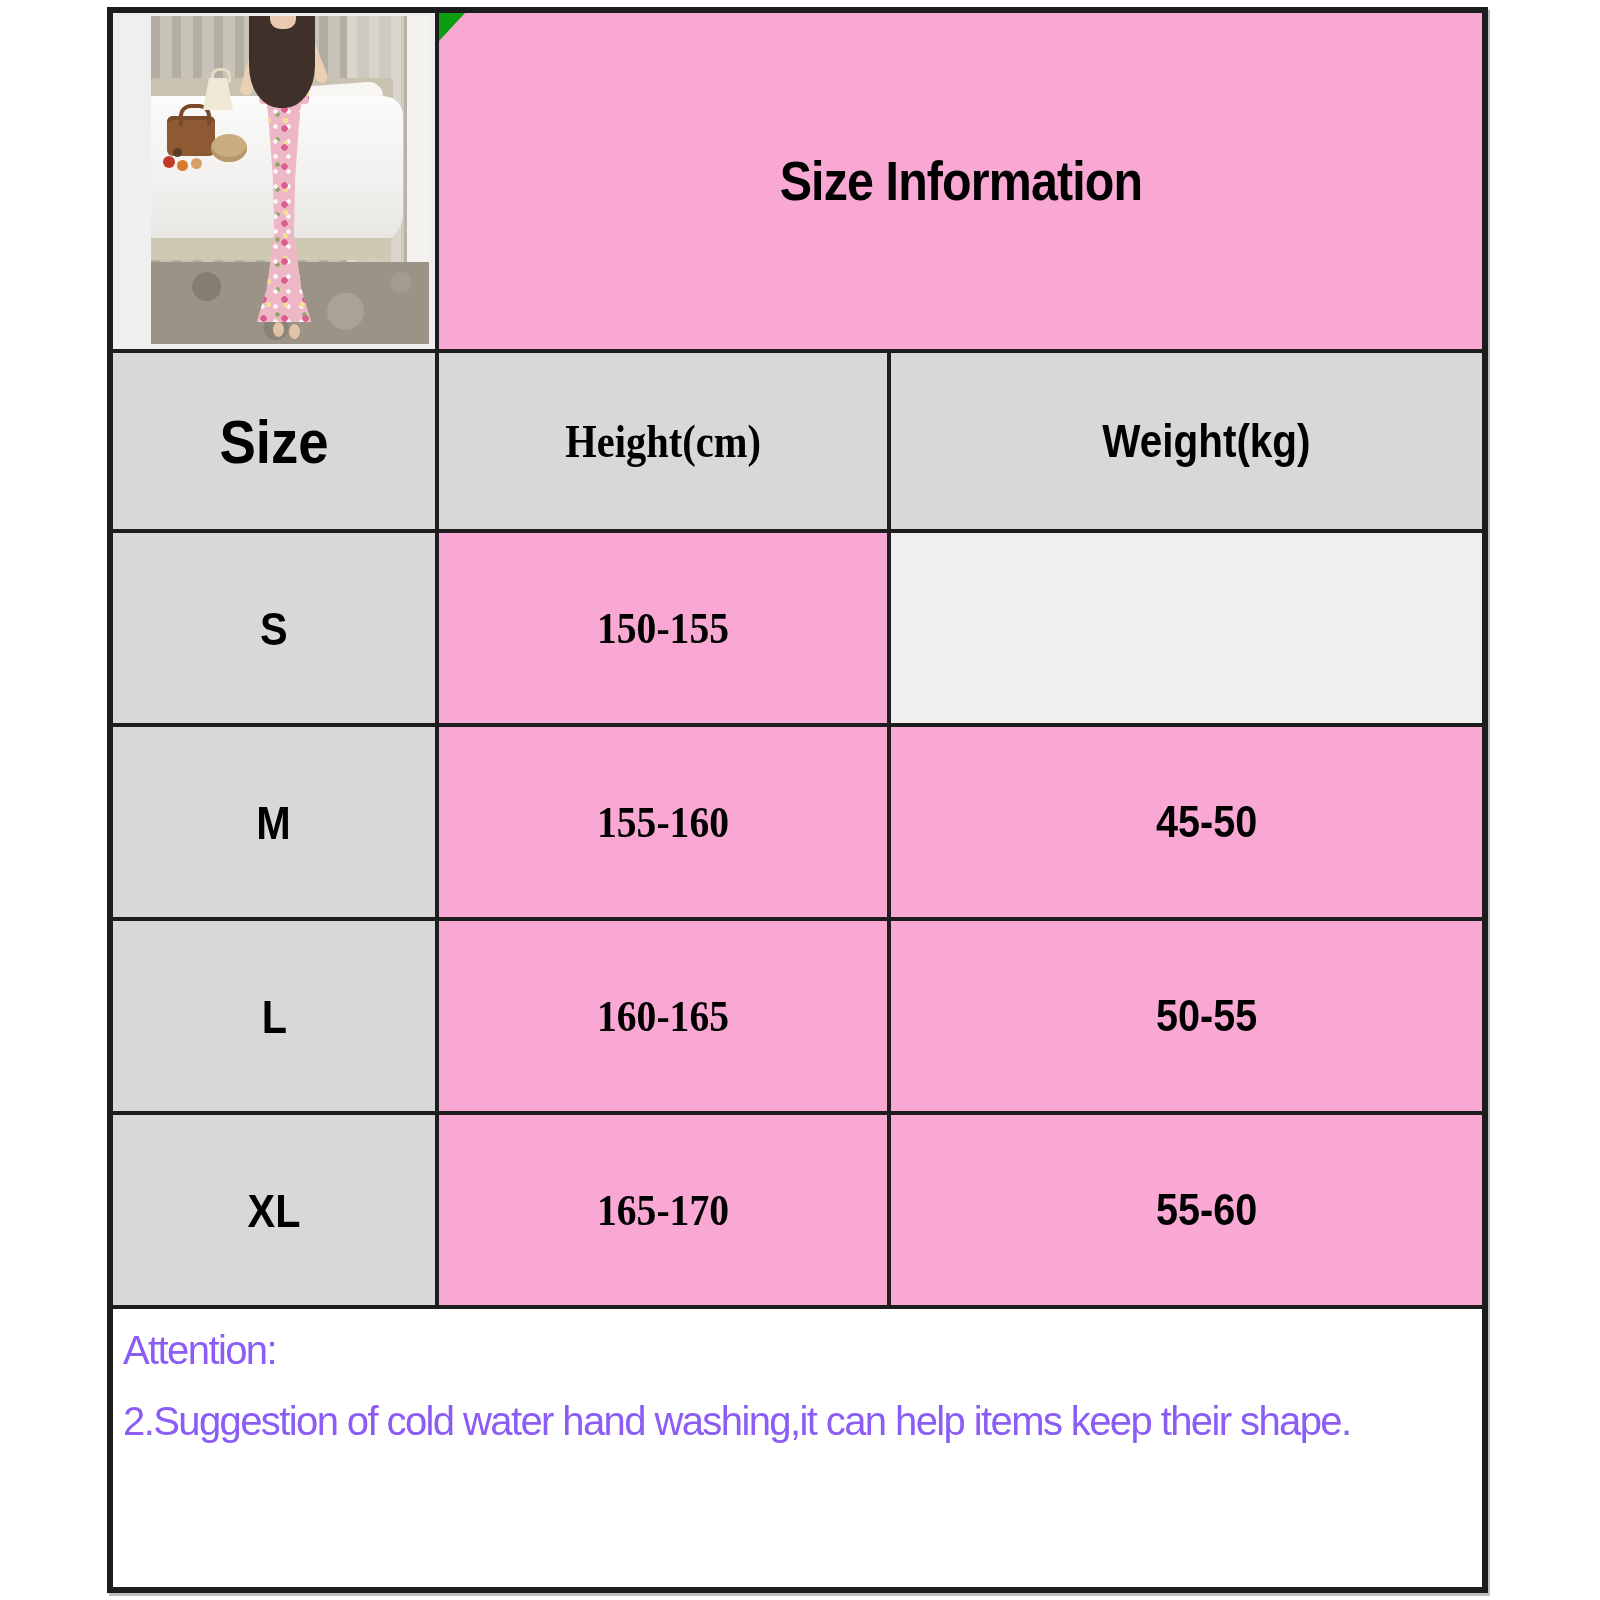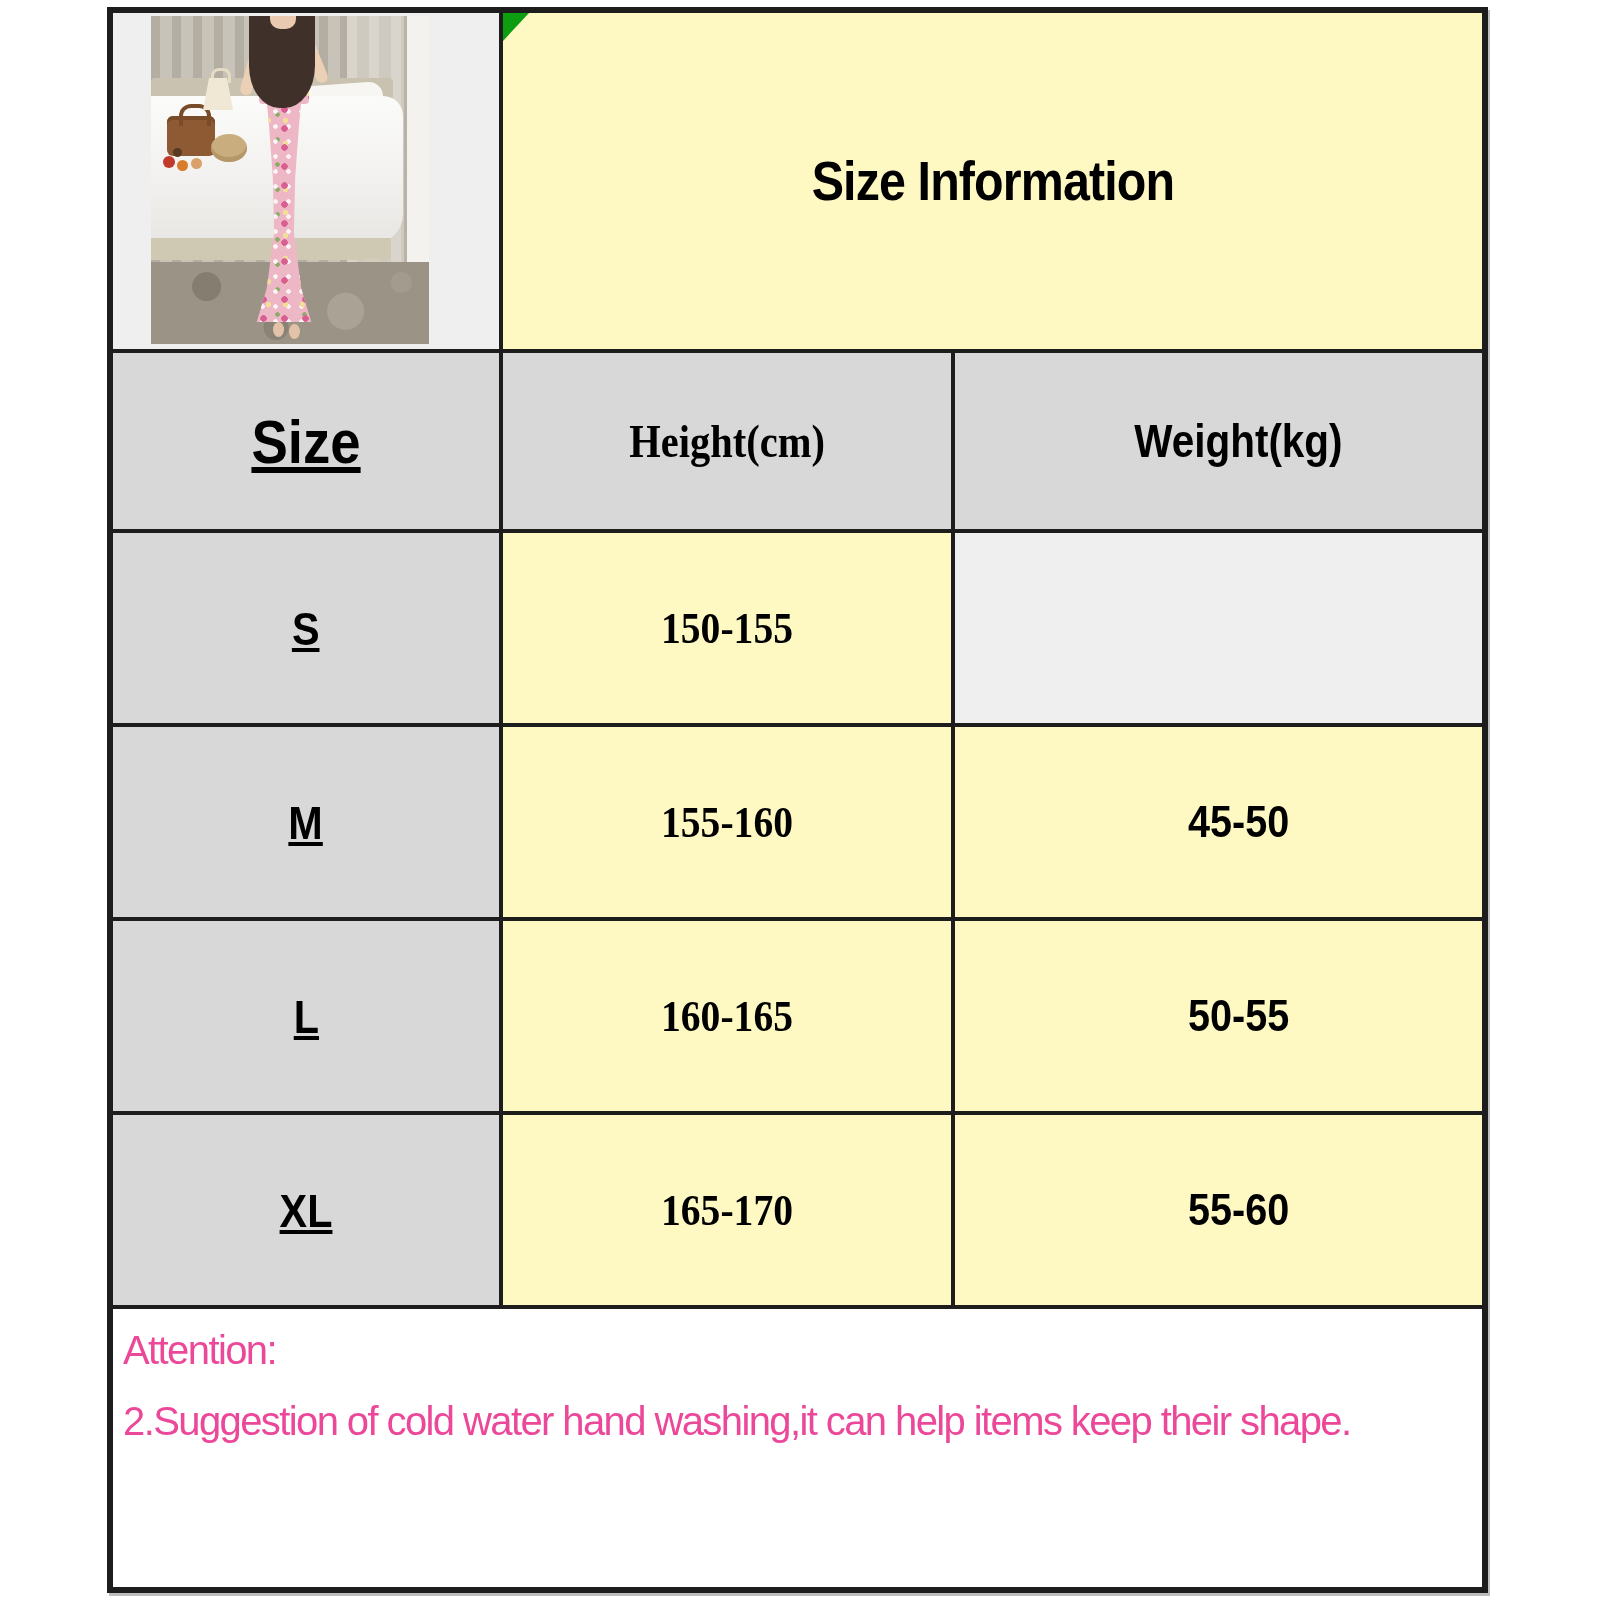--- a/index.html
+++ b/index.html
@@ -13,45 +13,45 @@
     display:flex;flex-direction:column;
     box-shadow:2px 3px 0 rgba(110,110,110,.45);
   }
   .row{display:flex;flex-direction:row;border-bottom:4px solid #1d1d1d;min-height:0;}
   .row:last-child{border-bottom:none;}
   .row-photo{height:336px;}
   .row-head{height:176px;}
   .row-data{height:190px;}
   .row-attention{flex:1;}
   .cell{box-sizing:border-box;display:flex;align-items:center;justify-content:center;min-width:0;}
-  .c1{width:390px;border-right:4px solid #1d1d1d;text-decoration:underline;}
+  .c1{width:326px;border-right:4px solid #1d1d1d;}
   .c2{width:452px;border-right:4px solid #1d1d1d;font-family:Liberation Serif, serif;}
   .c3{flex:1;padding-left:40px;}
   .cr{flex:1;position:relative;}
   .gray{background:#d8d8d8;}
-  .light{background:#fef9c3;}
+  .light{background:#f9a8d4;}
 
   .cond{display:inline-block;transform:scaleX(0.88);transform-origin:center;white-space:nowrap;}
   .t-title{font-size:55px;font-weight:bold;letter-spacing:-1px;}
   .t-size{font-size:62px;font-weight:bold;}
   .t-colhead{font-size:46px;font-weight:bold;}
   .t-rowhead{font-size:47px;font-weight:bold;}
   .t-data{font-size:45px;font-weight:bold;}
 
   
   .green-marker{
     position:absolute;left:0;top:0;width:0;height:0;
     border-top:28px solid #0c9d10;border-right:26px solid transparent;
   }
 
   
   .attention-cell{flex:1;background:#ffffff;display:block;}
   .attention{
     padding:6px 12px 0 10px;font-size:40px;font-weight:400;
-    letter-spacing:-1.6px;line-height:71px;color:#ec4899;
+    letter-spacing:-1.6px;line-height:71px;color:#8b5cf6;
   }
 
   
   .photo-cell{background:#efefef;display:block;}
   .photo{
     position:relative;width:278px;height:328px;margin:3px 0 0 38px;
     overflow:hidden;background:#c6c1b6;
   }
   .photo *{position:absolute;}
   .curtains{inset:0;

